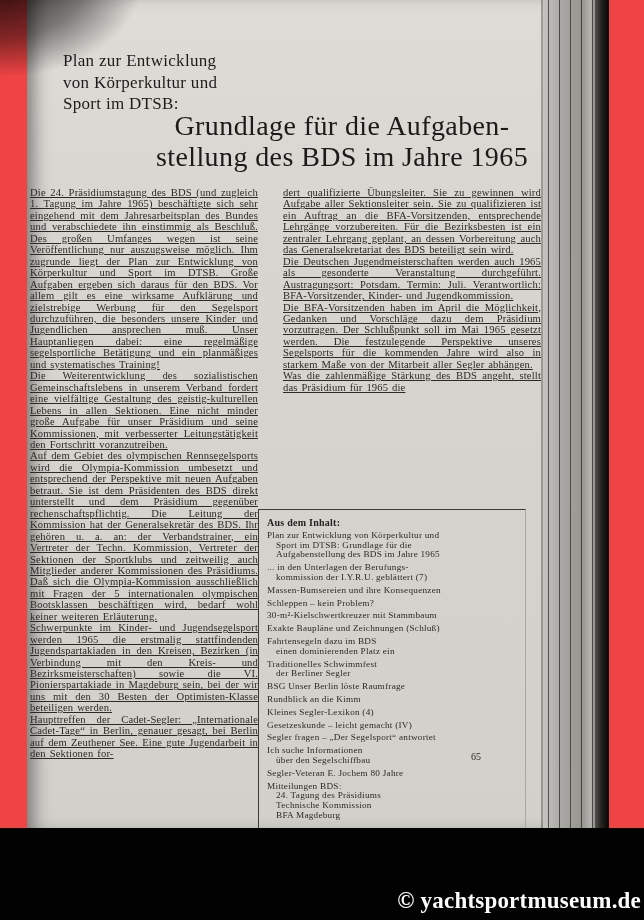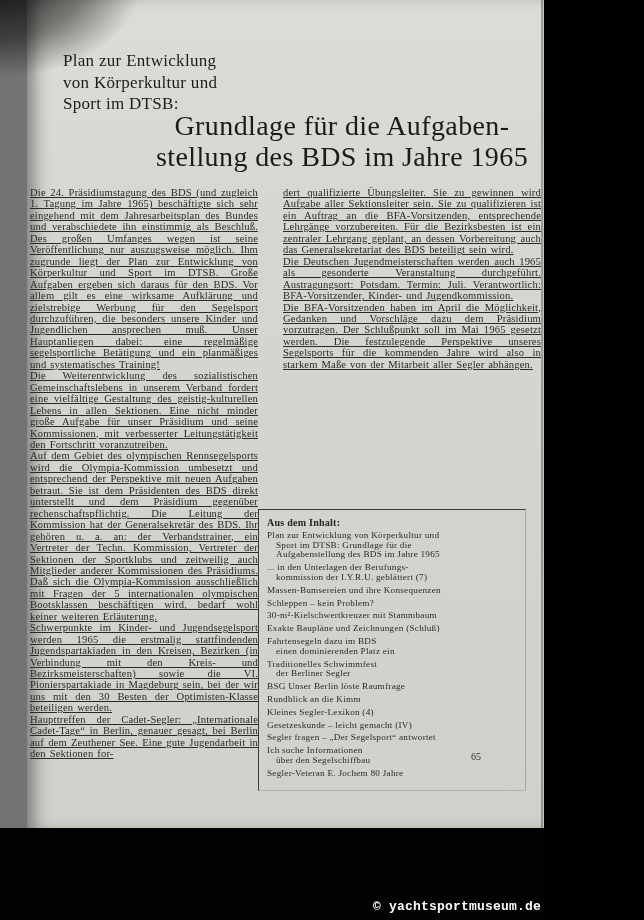--- a/index.html
+++ b/index.html
@@ -1,16 +1,16 @@
 <!DOCTYPE html>
 <html lang="de"><head>
 <meta charset="utf-8">
 <style>
   html,body{margin:0;padding:0;background:#000;}
-  .stage{position:relative;width:544px;height:920px;background:#737373;overflow:hidden;
+  .stage{position:relative;width:644px;height:920px;background:#ef4444;overflow:hidden;
          font-family:"Liberation Serif", serif;}
   
   .paper{position:absolute;left:27px;top:0;width:516px;height:828px;
          background:linear-gradient(180deg,#dedcd7 0%,#d7d5d0 30%,#d2d0cb 100%);
          box-shadow:inset 14px 0 18px -8px rgba(0,0,0,.45);}
   .corner-shadow{position:absolute;left:-27px;top:0;width:230px;height:150px;pointer-events:none;
          background:radial-gradient(ellipse 190px 130px at 0px -20px, rgba(0,0,0,.85) 0%, rgba(0,0,0,.45) 45%, rgba(0,0,0,0) 75%);}
   .paper-edge-line{position:absolute;right:0;top:0;width:2px;height:100%;background:rgba(40,40,38,.35);}
   
   .page-stack{position:absolute;left:543px;top:0;width:52px;height:833px;
@@ -36,22 +36,22 @@
   .toc-box{position:absolute;left:258px;top:509px;width:268px;box-sizing:border-box;
         padding:8px 8px 8px 8px;
         border-top:1px solid #3c3b38;border-left:1px solid #3c3b38;
         border-right:1px solid #a8a6a1;border-bottom:1px solid #b5b3ae;
         font-size:9.2px;line-height:9.8px;color:#2b2a27;letter-spacing:.25px;}
   .toc-heading{font-weight:bold;font-size:10px;margin:0 0 5px 0;color:#232220;}
   .toc-box p{margin:0 0 3px 0;}
   .toc-box .cont{display:block;padding-left:9px;}
   
   .page-number{position:absolute;left:471px;top:751px;font-size:10px;color:#2b2a27;}
-  .watermark{position:absolute;right:3px;bottom:6px;font-family:Liberation Mono, monospace;
-        font-weight:bold;font-size:13px;color:#fdfdfd;letter-spacing:.2px;}
+  .watermark{position:absolute;right:3px;bottom:6px;font-family:Liberation Serif, serif;
+        font-weight:bold;font-size:23px;color:#fdfdfd;letter-spacing:.2px;}
 </style>
 </head>
 <body>
 
 <div class="stage">
 
   <div class="paper">
     <div class="paper-edge-line"></div>
 
     <div class="kicker">
@@ -73,40 +73,42 @@
       <p>Die Weiterentwicklung des sozialistischen Gemeinschaftslebens in unserem Verband fordert eine vielfältige Gestaltung des geistig-kulturellen Lebens in allen Sektionen. Eine nicht minder große Aufgabe für unser Präsidium und seine Kommissionen, mit verbesserter Leitungstätigkeit den Fortschritt voranzutreiben.</p>
       <p>Auf dem Gebiet des olympischen Rennsegelsports wird die Olympia-Kommission umbesetzt und entsprechend der Perspektive mit neuen Aufgaben betraut. Sie ist dem Präsidenten des BDS direkt unterstellt und dem Präsidium gegenüber rechenschaftspflichtig. Die Leitung der Kommission hat der Generalsekretär des BDS. Ihr gehören u. a. an: der Verbandstrainer, ein Vertreter der Techn. Kommission, Vertreter der Sektionen der Sportklubs und zeitweilig auch Mitglieder anderer Kommissionen des Präsidiums. Daß sich die Olympia-Kommission ausschließlich mit Fragen der 5 internationalen olympischen Bootsklassen beschäftigen wird, bedarf wohl keiner weiteren Erläuterung.</p>
       <p>Schwerpunkte im Kinder- und Jugendsegelsport werden 1965 die erstmalig stattfindenden Jugendspartakiaden in den Kreisen, Bezirken (in Verbindung mit den Kreis- und Bezirksmeisterschaften) sowie die VI. Pionierspartakiade in Magdeburg sein, bei der wir uns mit den 30 Besten der Optimisten-Klasse beteiligen werden.</p>
       <p>Haupttreffen der Cadet-Segler: „Internationale Cadet-Tage“ in Berlin, genauer gesagt, bei Berlin auf dem Zeuthener See. Eine gute Jugendarbeit in den Sektionen for-</p>
     </div>
 
   <div class="col col-right">
       <p>dert qualifizierte Übungsleiter. Sie zu gewinnen wird Aufgabe aller Sektionsleiter sein. Sie zu qualifizieren ist ein Auftrag an die BFA-Vorsitzenden, entsprechende Lehrgänge vorzubereiten. Für die Bezirksbesten ist ein zentraler Lehrgang geplant, an dessen Vorbereitung auch das Generalsekretariat des BDS beteiligt sein wird.</p>
       <p>Die Deutschen Jugendmeisterschaften werden auch 1965 als gesonderte Veranstaltung durchgeführt. Austragungsort: Potsdam. Termin: Juli. Verantwortlich: BFA-Vorsitzender, Kinder- und Jugendkommission.</p>
       <p>Die BFA-Vorsitzenden haben im April die Möglichkeit, Gedanken und Vorschläge dazu dem Präsidium vorzutragen. Der Schlußpunkt soll im Mai 1965 gesetzt werden. Die festzulegende Perspektive unseres Segelsports für die kommenden Jahre wird also in starkem Maße von der Mitarbeit aller Segler abhängen.</p>
+      <p>Was die zahlenmäßige Stärkung des BDS angeht, stellt das Präsidium für 1965 die</p>
     </div>
 
   <div class="toc-box">
     <p class="toc-heading">Aus dem Inhalt:</p>
     <div>
         <p><span>Plan zur Entwicklung von Körperkultur und</span><span class="cont">Sport im DTSB: Grundlage für die</span><span class="cont">Aufgabenstellung des BDS im Jahre 1965</span></p>
         <p><span>... in den Unterlagen der Berufungs-</span><span class="cont">kommission der I.Y.R.U. geblättert (7)</span></p>
         <p><span>Massen-Bumsereien und ihre Konsequenzen</span></p>
         <p><span>Schleppen – kein Problem?</span></p>
         <p><span>30-m²-Kielschwertkreuzer mit Stammbaum</span></p>
         <p><span>Exakte Baupläne und Zeichnungen (Schluß)</span></p>
         <p><span>Fahrtensegeln dazu im BDS</span><span class="cont">einen dominierenden Platz ein</span></p>
         <p><span>Traditionelles Schwimmfest</span><span class="cont">der Berliner Segler</span></p>
         <p><span>BSG Unser Berlin löste Raumfrage</span></p>
         <p><span>Rundblick an die Kimm</span></p>
         <p><span>Kleines Segler-Lexikon (4)</span></p>
         <p><span>Gesetzeskunde – leicht gemacht (IV)</span></p>
         <p><span>Segler fragen – „Der Segelsport“ antwortet</span></p>
         <p><span>Ich suche Informationen</span><span class="cont">über den Segelschiffbau</span></p>
         <p><span>Segler-Veteran E. Jochem 80 Jahre</span></p>
+        <p><span>Mitteilungen BDS:</span><span class="cont">24. Tagung des Präsidiums</span><span class="cont">Technische Kommission</span><span class="cont">BFA Magdeburg</span></p>
       </div>
   </div>
 
   <div class="page-number">65</div>
 
   <div class="page-stack"></div>
   <div class="stack-dark-edge"></div>
   <div class="bottom-black"></div>
 
   <div class="watermark">© yachtsportmuseum.de</div>

